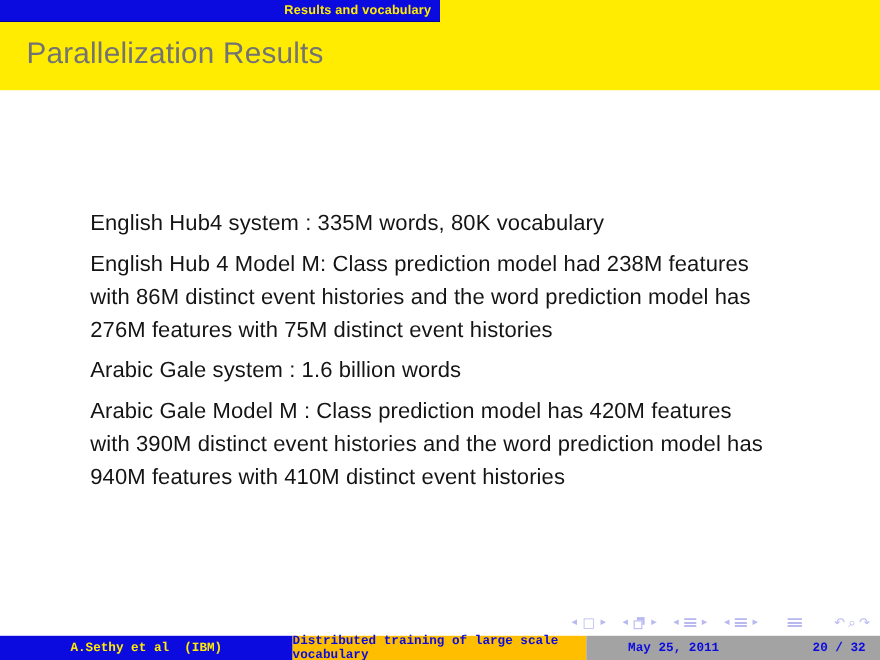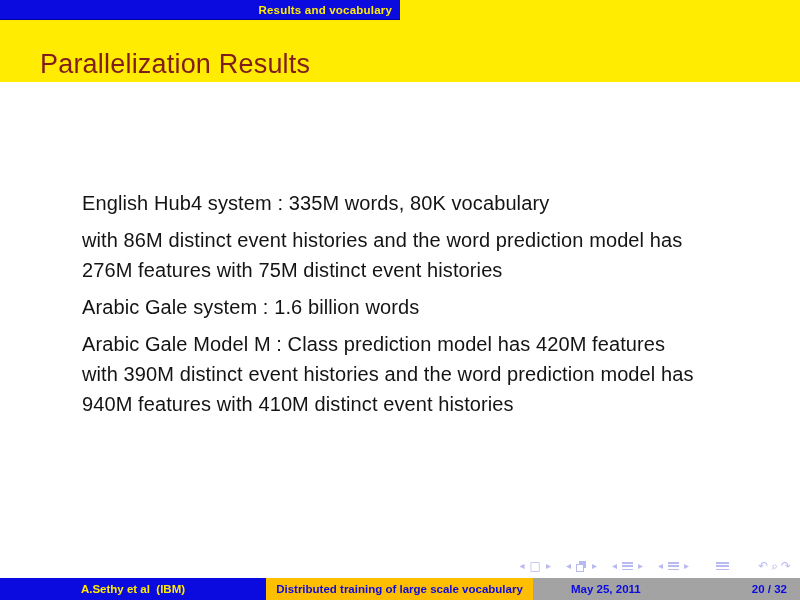--- a/index.html
+++ b/index.html
@@ -14,22 +14,22 @@
     box-sizing:border-box;border-bottom:1px solid #0000a0;
     display:flex;align-items:center;justify-content:flex-end;padding-right:8px;
   }
   .section-box span{color:#ffec00;font-size:11.5px;font-weight:bold;letter-spacing:.2px;}
   .subsection-box{position:absolute;top:0;left:400px;width:400px;height:20px;background:#ffec00;}
   
   .frametitle{
     position:absolute;top:20px;left:0;width:800px;height:62px;background:#ffec00;
   }
   .frametitle h1{
-    margin:16px;padding:13px 0 0 24px;font-size:27px;font-weight:normal;
-    color:#7f1d1d;letter-spacing:.2px;
+    margin:0;padding:13px 0 0 24px;font-size:27px;font-weight:normal;
+    color:#737373;letter-spacing:.2px;
   }
   
   .bodytext{position:absolute;left:82px;top:188px;width:706px;}
   .para{margin:0 0 7px 0;}
   .line{font-size:20px;line-height:30px;color:#141414;letter-spacing:.1px;white-space:nowrap;}
   
   .navbar{
     position:absolute;right:9px;bottom:27px;height:14px;
     display:flex;align-items:center;gap:15px;
     color:#b9b9f1;font-family:"DejaVu Sans",sans-serif;font-size:12px;
@@ -38,21 +38,21 @@
   .navgroup.tightgap{gap:3px;}
   .tri{font-size:10px;line-height:10px;cursor:pointer;}
   .glyph{font-size:12px;line-height:12px;cursor:pointer;}
   .icon-frame{position:relative;display:inline-block;width:11px;height:11px;cursor:pointer;}
   .icon-frame .back{position:absolute;left:3px;top:0;width:7px;height:7px;background:#b9b9f1;}
   .icon-frame .front{position:absolute;left:0;top:3px;width:6px;height:6px;border:1.5px solid #b9b9f1;background:#fff;}
   .icon-lines{display:inline-block;width:11px;height:8px;cursor:pointer;
     background:repeating-linear-gradient(to bottom,#b9b9f1 0 1.7px,rgba(0,0,0,0) 1.7px 3.3px);}
   .icon-lines.big{width:13px;height:9px;}
   
-  .footline{position:absolute;left:0;bottom:0;width:800px;height:22px;display:flex;font-size:11.5px;}
+  .footline{position:absolute;left:0;bottom:0;width:800px;height:22px;display:flex;font-size:11.5px;font-family:Liberation Mono, monospace;}
   .fcell{display:flex;align-items:center;justify-content:center;box-sizing:border-box;height:22px;}
   .fcell.author{width:266px;background:#0b0be0;color:#ffec00;font-weight:bold;}
   .fcell.author span{white-space:pre;}
   .fcell.ftitle{width:267px;background:#ffbe00;color:#0b0be0;font-weight:bold;}
   .fcell.fdate{width:267px;background:#a3a3a3;color:#0b0be0;font-weight:bold;
     justify-content:space-between;gap:24px;padding-right:13px;padding-left:38px;}
 </style>
 </head>
 <body>
 
@@ -67,20 +67,21 @@
 
   <div class="frametitle">
     <h1>Parallelization Results</h1>
   </div>
 
   <div class="bodytext">
       <div class="para">
         <div class="line">English Hub4 system : 335M words, 80K vocabulary</div>
       </div>
       <div class="para">
+        <div class="line">English Hub 4 Model M: Class prediction model had 238M features</div>
         <div class="line">with 86M distinct event histories and the word prediction model has</div>
         <div class="line">276M features with 75M distinct event histories</div>
       </div>
       <div class="para">
         <div class="line">Arabic Gale system : 1.6 billion words</div>
       </div>
       <div class="para">
         <div class="line">Arabic Gale Model M : Class prediction model has 420M features</div>
         <div class="line">with 390M distinct event histories and the word prediction model has</div>
         <div class="line">940M features with 410M distinct event histories</div>

